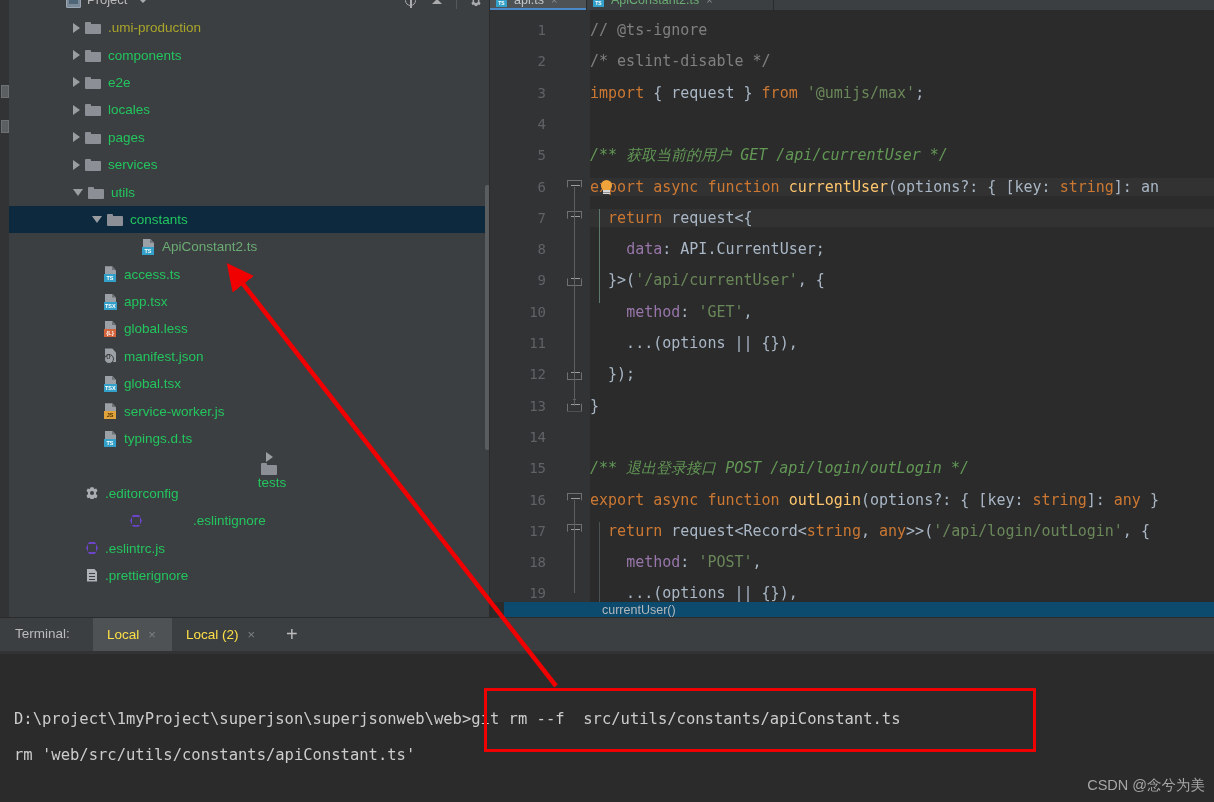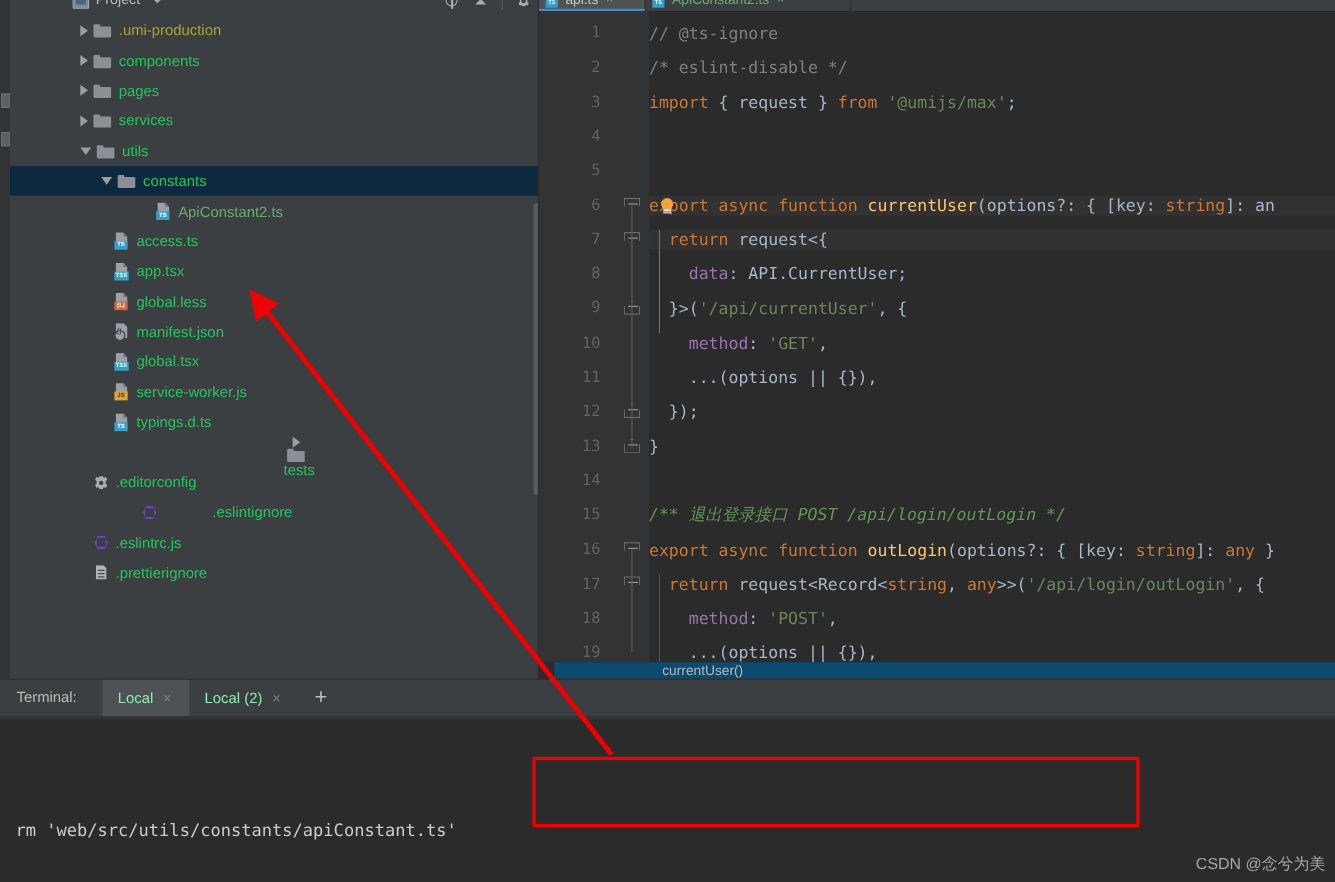--- a/index.html
+++ b/index.html
@@ -114,21 +114,21 @@
 
   .breadcrumb{position:absolute;left:504px;top:602px;width:724px;height:15px;background:#0c4a6e;}
   .breadcrumb .bc-text{position:absolute;left:98px;top:1px;font-size:12.5px;color:#b5b8ba;}
 
   
   .term-sep{position:absolute;left:0;top:617px;width:1214px;height:1px;background:#2b2b2b;}
   .termbar{position:absolute;left:0;top:618px;width:1214px;height:33px;background:#3c3f41;}
   .term-label{position:absolute;left:15px;top:8px;font-size:13.5px;color:#bbbbbb;}
   .term-tab{position:absolute;top:0;height:33px;display:flex;align-items:center;padding:0 14px;box-sizing:border-box;}
   .term-tab.active{background:#4e5254;}
-  .term-tab .ttl{font-size:13.5px;color:#86efac;}
+  .term-tab .ttl{font-size:13.5px;color:#fde047;}
   .term-tab .tx{margin-left:9px;color:#7c8083;font-size:13px;}
   .term-plus{position:absolute;left:286px;top:7px;font-size:20px;color:#bbbbbb;line-height:18px;}
   .term-strip{position:absolute;left:0;top:651px;width:1214px;height:3px;background:#313335;}
   .term-body{position:absolute;left:0;top:654px;width:1214px;height:148px;background:#2b2b2b;overflow:hidden;}
   .term-line{position:absolute;left:14px;white-space:pre;font-family:"DejaVu Sans Mono","Liberation Mono",monospace;font-size:15.5px;color:#cccccc;}
   .watermark{position:absolute;right:9px;bottom:7px;font-size:14.5px;color:#a6a6a6;font-family:"Liberation Sans","DejaVu Sans",sans-serif;}
 
   
   .redbox{position:absolute;left:484px;top:688px;width:552px;height:64px;border:3px solid #f00000;box-sizing:border-box;}
   .annot-svg{position:absolute;left:0;top:0;width:1214px;height:802px;pointer-events:none;}
@@ -159,20 +159,30 @@
     <div class="tree" id="tree">
         <div class="trow" style="padding-left: 64px;">
           <span class="arrow closed"></span>
           <span class="folder"></span>
           <span class="tlabel yellow">.umi-production</span>
         </div>
         <div class="trow" style="padding-left: 64px;">
           <span class="arrow closed"></span>
           <span class="folder"></span>
           <span class="tlabel">components</span>
+        </div>
+        <div class="trow" style="padding-left: 64px;">
+          <span class="arrow closed"></span>
+          <span class="folder"></span>
+          <span class="tlabel">e2e</span>
+        </div>
+        <div class="trow" style="padding-left: 64px;">
+          <span class="arrow closed"></span>
+          <span class="folder"></span>
+          <span class="tlabel">locales</span>
         </div>
         <div class="trow" style="padding-left: 64px;">
           <span class="arrow closed"></span>
           <span class="folder"></span>
           <span class="tlabel">pages</span>
         </div>
         <div class="trow" style="padding-left: 64px;">
           <span class="arrow closed"></span>
           <span class="folder"></span>
           <span class="tlabel">services</span>
@@ -348,20 +358,21 @@
           <span class="minus"></span>
         </div>
         <div class="foldline" style="top: 176.5px; height: 219.1px;"></div>
         <div class="foldline" style="top: 489.5px; height: 93.9px;"></div>
       </div>
     <div class="code" id="code">
         <div class="cline" style="top: 11px; text-align: center;"><span class="c-comment">// @ts-ignore</span></div>
         <div class="cline" style="top: 42.3px;"><span class="c-comment">/* eslint-disable */</span></div>
         <div class="cline" style="top: 73.6px;"><span class="c-plain"><span class="c-kw">import</span> { <span class="c-plain">request</span> } <span class="c-kw">from</span> <span class="c-str">'@umijs/max'</span>;</span></div>
         <div class="cline" style="top: 104.9px;"><span class="c-plain"></span></div>
+        <div class="cline" style="top: 136.2px;"><span class="c-doc">/** 获取当前的用户 GET /api/currentUser */</span></div>
         <div class="cline hl" style="top: 167.5px;"><span class="c-plain"><span class="c-kw">export</span> <span class="c-kw">async</span> <span class="c-kw">function</span> <span class="c-fn">currentUser</span>(<span class="c-plain">options</span>?: { [<span class="c-plain">key</span>: <span class="c-kw">string</span>]: an</span></div>
         <div class="cline hl" style="top: 198.8px;"><span class="c-plain">  <span class="c-kw">return</span> <span class="c-plain">request</span>&lt;{</span></div>
         <div class="cline" style="top: 230.1px;"><span class="c-plain">    <span class="c-prop">data</span>: <span class="c-plain">API</span>.<span class="c-plain">CurrentUser</span>;</span></div>
         <div class="cline" style="top: 261.4px;"><span class="c-plain">  }&gt;(<span class="c-str">'/api/currentUser'</span>, {</span></div>
         <div class="cline" style="top: 292.7px;"><span class="c-plain">    <span class="c-prop">method</span>: <span class="c-str">'GET'</span>,</span></div>
         <div class="cline" style="top: 324px;"><span class="c-plain">    ...(<span class="c-plain">options</span> || {}),</span></div>
         <div class="cline" style="top: 355.3px;"><span class="c-plain">  });</span></div>
         <div class="cline" style="top: 386.6px;"><span class="c-plain">}</span></div>
         <div class="cline" style="top: 417.9px;"><span class="c-plain"></span></div>
         <div class="cline" style="top: 449.2px;"><span class="c-doc">/** 退出登录接口 POST /api/login/outLogin */</span></div>
@@ -391,20 +402,21 @@
     </div>
     <div class="term-tab" style="left:172px;width:100px">
       <span class="ttl">Local (2)</span>
       <span class="tx">×</span>
     </div>
     <span class="term-plus">+</span>
   </div>
   <div class="term-strip"></div>
   <div class="term-body">
 
+    <div class="term-line" style="top:56px">D:\project\1myProject\superjson\superjsonweb\web&gt;git rm --f  src/utils/constants/apiConstant.ts</div>
     <div class="term-line" style="top:92px">rm 'web/src/utils/constants/apiConstant.ts'</div>
     <span class="watermark">CSDN @念兮为美</span>
   </div>
 
   <div class="redbox"></div>
   <svg class="annot-svg" viewBox="0 0 1214 802">
     <defs>
       <marker id="ah" markerWidth="6" markerHeight="6" refX="1.2" refY="3" orient="auto">
         <path d="M0,0 L6,3 L0,6 z" fill="#f00000"></path>
       </marker>

